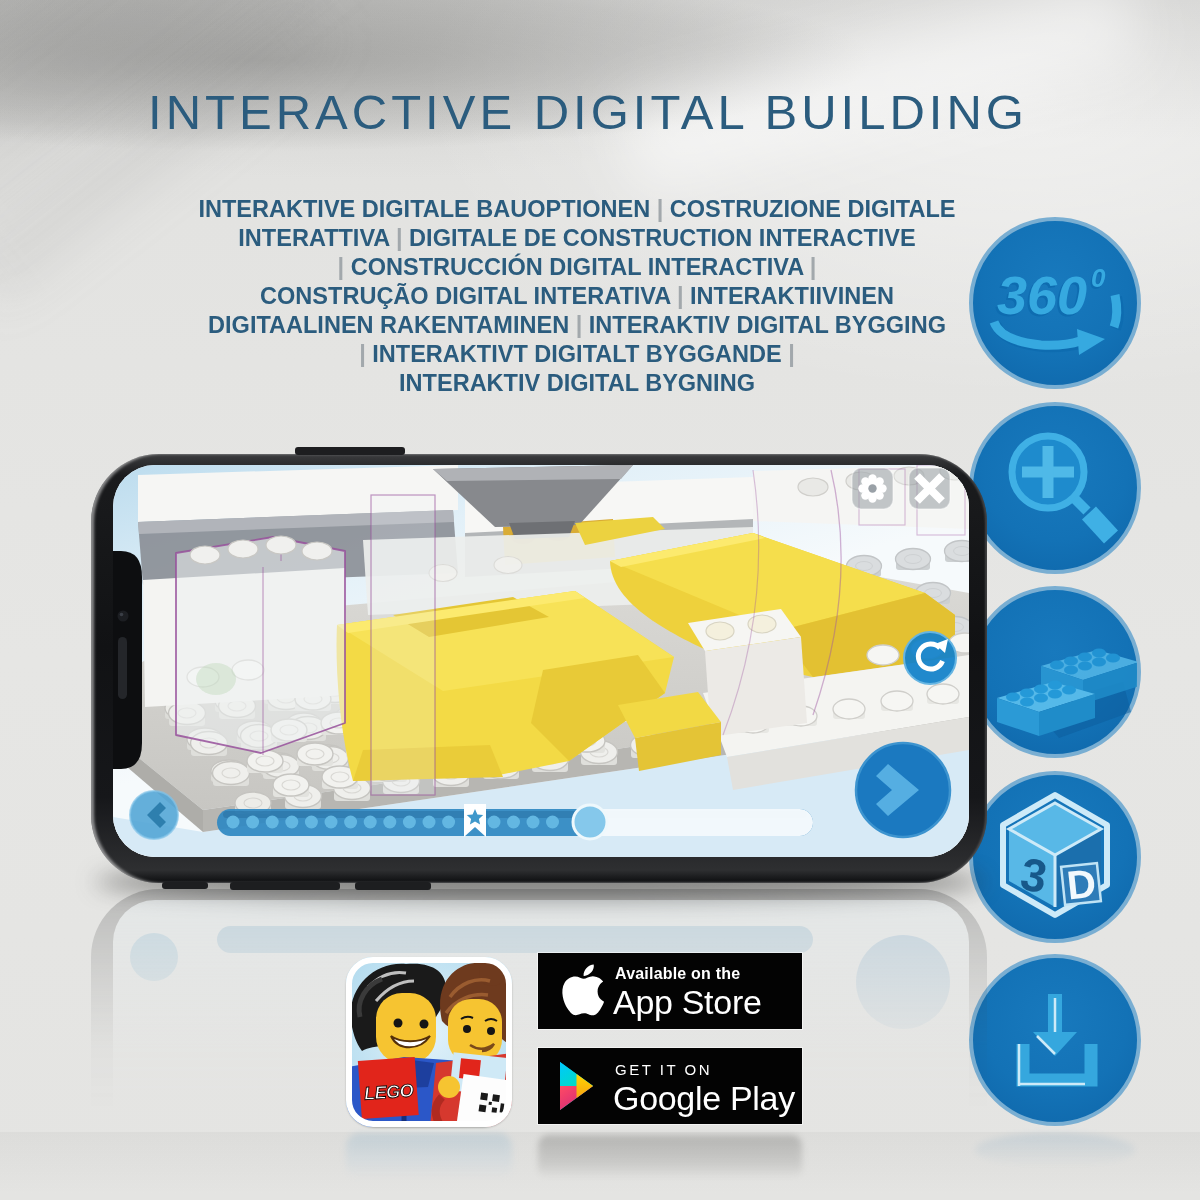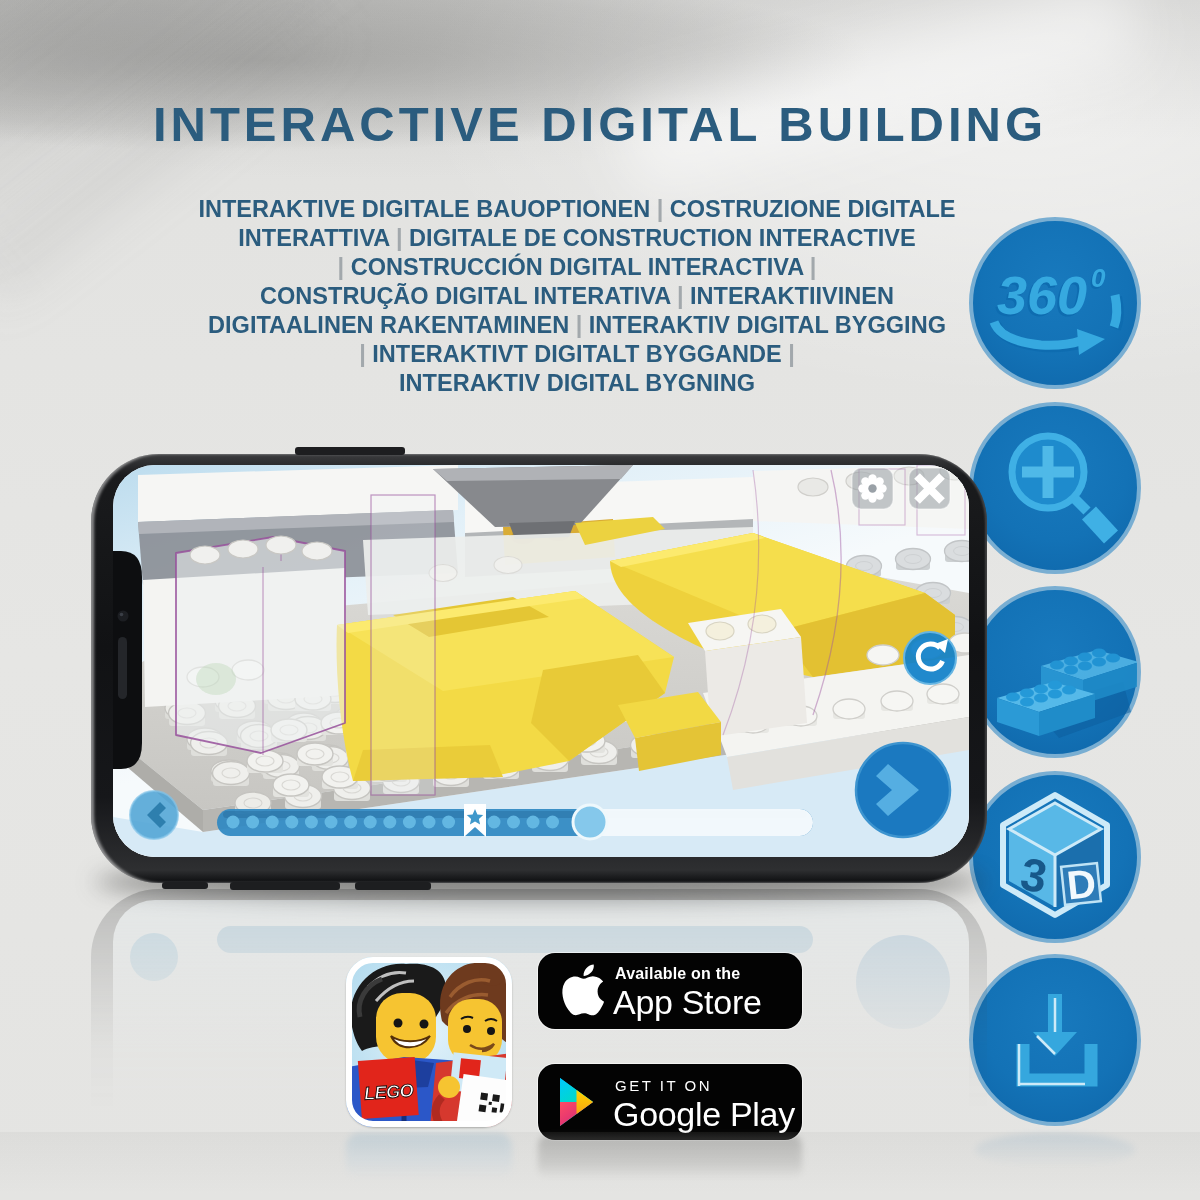--- a/index.html
+++ b/index.html
@@ -4,21 +4,21 @@
 html,body{margin:0;padding:0;}
 #stage{position:relative;width:1200px;height:1200px;overflow:hidden;
   font-family:"Liberation Sans",sans-serif;
   background:
     radial-gradient(1000px 500px at 85% 8%, rgba(255,255,255,0.55), rgba(255,255,255,0) 60%),
     radial-gradient(700px 420px at -5% -8%, rgba(120,120,118,0.38), rgba(120,120,118,0) 62%),
     radial-gradient(900px 300px at 30% 0%, rgba(150,150,148,0.25), rgba(150,150,148,0) 60%),
     linear-gradient(180deg,#dcdcda 0%,#e3e3e1 18%,#e6e6e4 55%,#e4e4e2 100%);
 }
 #title{position:absolute;left:0;top:84px;width:1176px;text-align:center;
-  color:#2b5c7e;font-weight:bold;font-size:49px;letter-spacing:4px;margin:12px;
+  color:#2b5c7e;font-weight:normal;font-size:49px;letter-spacing:4px;margin:0;
   transform:scaleX(1);transform-origin:588px 0;white-space:nowrap;}
 #subtitle i{font-style:normal;color:#a2a8ac;}
 #subtitle{position:absolute;left:0;top:194px;width:1154px;text-align:center;
   color:#2b5c7e;font-weight:bold;font-size:24px;line-height:29px;letter-spacing:0px;
   transform:scaleX(0.98);transform-origin:577px 0;white-space:nowrap;}
 .circ{position:absolute;left:969px;width:172px;height:172px;border-radius:50%;
   background:radial-gradient(circle at 50% 38%, #1879bd 0%, #1372b6 55%, #0e65a8 100%);
   border:4px solid #79aed2;box-sizing:border-box;}
 .circ svg{position:absolute;left:0;top:0;}
 #phoneShadow{position:absolute;left:95px;top:864px;width:888px;height:36px;border-radius:50%;
@@ -31,21 +31,21 @@
 #phoneReflScreen{position:absolute;left:22px;top:11px;width:856px;height:392px;border-radius:42px;
   background:linear-gradient(180deg,#dfeef7,#eef6fa 60%);}
 #phone{position:absolute;left:91px;top:454px;width:896px;height:429px;border-radius:68px;
   background:linear-gradient(180deg,#3c3d3f 0%,#1a1b1d 5%,#111214 45%,#16171a 80%,#2e2f31 97%,#0b0c0e 100%);
   box-shadow:inset 3px 0 3px rgba(255,255,255,0.5), inset -2px 0 2px rgba(130,130,130,0.4);}
 .pbtn{position:absolute;background:#1d1e20;}
 #screen{position:absolute;left:22px;top:11px;width:856px;height:392px;border-radius:42px;
   overflow:hidden;background:#eef6fa;}
 #appicon{position:absolute;left:346px;top:957px;width:166px;height:170px;border-radius:28px;
   background:#fff;box-shadow:0 1px 2px rgba(0,0,0,0.25);}
-.badge{position:absolute;left:538px;width:264px;height:76px;background:#030303;border-radius:17px;
+.badge{position:absolute;left:538px;width:264px;height:76px;background:#030303;border-radius:0;
   box-shadow:0 0 0 1px rgba(255,255,255,0.55);}
 #refl2{position:absolute;left:0px;top:1132px;width:1200px;height:68px;
   background:linear-gradient(180deg,rgba(150,150,148,0.10),rgba(200,200,198,0) 90%);}
 .mrefl{position:absolute;filter:blur(3px);}
 #topshade{position:absolute;left:0;top:0;width:1200px;height:175px;
   background:
    radial-gradient(800px 120px at 265px 60px, rgba(92,92,90,0.34), rgba(125,125,123,0.15) 58%, rgba(150,150,148,0) 76%),
    linear-gradient(180deg, rgba(148,148,146,0.17), rgba(150,150,148,0) 80%);}
 #streak1{position:absolute;left:-140px;top:-60px;width:560px;height:150px;background:rgba(125,125,123,0.10);
   transform:rotate(-38deg);filter:blur(30px);}
@@ -850,21 +850,21 @@
   <div class="badge" id="bAS" style="top:953px;">
 <svg width="264" height="76" viewBox="0 0 264 76">
 <g transform="translate(22,11) scale(2.25)" fill="#fff">
 <path d="M16.7,12.2c0-2.9,2.4-4.3,2.5-4.4c-1.4-2-3.5-2.3-4.2-2.3c-1.8-0.2-3.5,1.1-4.4,1.1c-0.9,0-2.3-1-3.8-1C4.9,5.6,3,6.7,2,8.4c-2,3.5-0.5,8.7,1.4,11.5c1,1.4,2.1,2.9,3.6,2.9c1.4-0.1,2-0.9,3.7-0.9c1.7,0,2.2,0.9,3.8,0.9c1.6,0,2.6-1.4,3.5-2.8c1.1-1.6,1.6-3.2,1.6-3.3C19.5,16.6,16.7,15.5,16.7,12.2z"></path>
 <path d="M13.9,3.7c0.8-0.9,1.3-2.2,1.1-3.5c-1.1,0-2.5,0.7-3.3,1.7c-0.7,0.8-1.4,2.2-1.2,3.4C11.8,5.4,13.1,4.6,13.9,3.7z"></path>
 </g>
 
 <text x="77" y="26" font-family="Liberation Sans" font-size="16" fill="#fff" font-weight="bold" style="letter-spacing:0.2px">Available on the</text>
 <text x="75" y="61" font-family="Liberation Sans" font-size="34" fill="#fff" style="letter-spacing:-0.3px">App Store</text>
 </svg></div>
-  <div class="badge" id="bGP" style="top:1048px;margin-top:16px;">
+  <div class="badge" id="bGP" style="top:1048px;">
 <svg width="264" height="76" viewBox="0 0 264 76">
 <defs>
 <linearGradient id="gp1" x1="0" y1="0" x2="1" y2="1">
             <stop offset="0" stop-color="#00c8ff"></stop>
             <stop offset="1" stop-color="#01e1ae"></stop>
           </linearGradient>
 <linearGradient id="gp2" x1="0" y1="0" x2="0" y2="1">
             <stop offset="0" stop-color="#ffd500"></stop>
             <stop offset="1" stop-color="#f7a512"></stop>
           </linearGradient>

